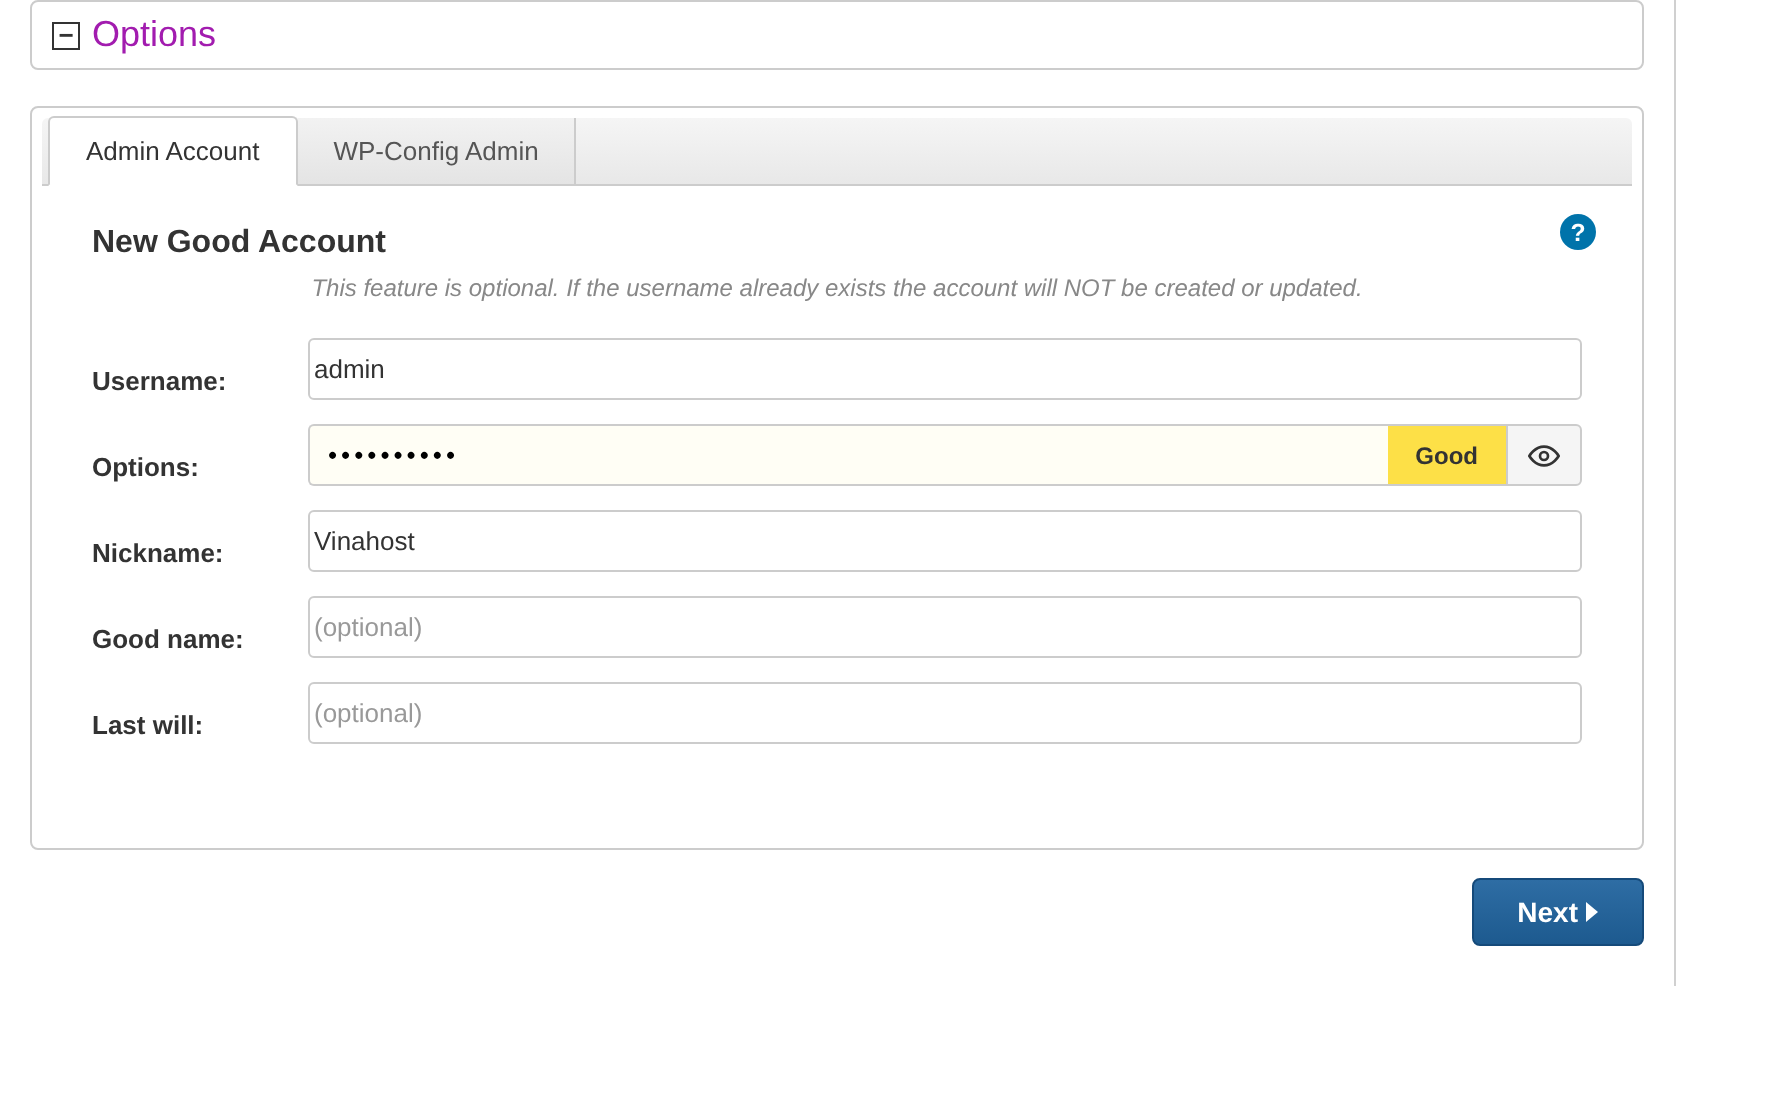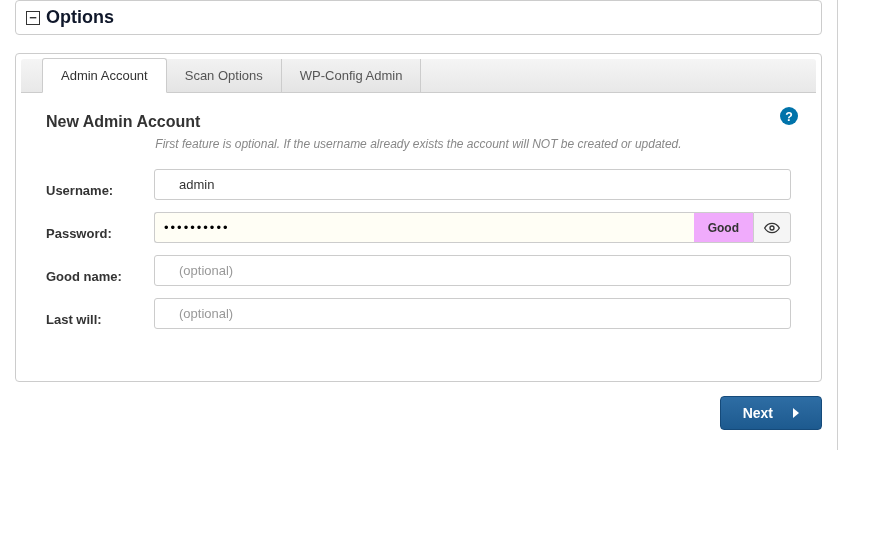--- a/index.html
+++ b/index.html
@@ -23,22 +23,22 @@
       margin-bottom: 18px;
     }
     .panel-header {
       padding: 6px 10px;
       display: flex;
       align-items: center;
       cursor: pointer;
     }
     .panel-title {
       font-size: 18px;
-      font-weight: bold;
-      color: #0f172a;
+      font-weight: normal;
+      color: #a21caf;
       margin-left: 6px;
     }
     .collapse-icon {
       width: 14px;
       height: 14px;
       border: 1px solid #333;
       display: inline-flex;
       align-items: center;
       justify-content: center;
       font-size: 13px;
@@ -73,21 +73,21 @@
       color: #333;
       border-bottom: 1px solid #fff;
       margin-bottom: -1px;
       border-left: 1px solid #ccc;
       border-top: 1px solid #ccc;
       border-radius: 3px 3px 0 0;
       margin-left: -1px;
       margin-top: -1px;
     }
     .tab:first-child.active {
-      margin-left: 21px;
+      margin-left: 3px;
     }
     .tab-content {
       padding: 20px 25px 10px 25px;
       position: relative;
     }
     .help-icon {
       position: absolute;
       top: 14px;
       right: 18px;
       width: 18px;
@@ -115,21 +115,21 @@
     }
     .form-label {
       width: 108px;
       font-size: 13px;
       font-weight: bold;
       color: #333;
       margin-top: 12px;
     }
     .form-input {
       flex: 1;
-      padding: 7px 24px;
+      padding: 7px 2px;
       border: 1px solid #ccc;
       border-radius: 3px;
       font-size: 13px;
       font-family: inherit;
       color: #333;
     }
     .form-input::placeholder {
       color: #999;
     }
     .password-wrap {
@@ -141,21 +141,21 @@
       flex: 1;
       padding: 7px 9px;
       border: 1px solid #ccc;
       border-radius: 3px 0 0 3px;
       border-right: none;
       font-size: 13px;
       letter-spacing: 2px;
       background: #fffef5;
     }
     .password-strength {
-      background: #f0abfc;
+      background: #fde047;
       border: 1px solid #ccc;
       border-left: none;
       border-right: none;
       padding: 7px 14px;
       font-size: 12px;
       font-weight: bold;
       color: #333;
       display: flex;
       align-items: center;
     }
@@ -177,21 +177,21 @@
       background: linear-gradient(to bottom, #2e6da4, #1d5a8f);
       color: #fff;
       border: 1px solid #154a7a;
       border-radius: 4px;
       padding: 8px 22px;
       font-size: 14px;
       font-weight: bold;
       cursor: pointer;
       display: inline-flex;
       align-items: center;
-      gap: 20px;
+      gap: 4px;
       text-align: center;
     }
     .caret-right {
       width: 0; height: 0;
       border-top: 5px solid transparent;
       border-bottom: 5px solid transparent;
       border-left: 6px solid #fff;
       display: inline-block;
     }
   </style>
@@ -206,58 +206,59 @@
       <span class="panel-title">Options</span>
     </div>
   </div>
 
   <div class="tabs-panel">
     <div class="tabs">
       <div class="tab active">
         <span>Admin Account</span>
       </div>
       <div class="tab">
-        <span>Scan Options</span>
-      </div>
-      <div class="tab">
         <span>WP-Config Admin</span>
       </div>
     </div>
 
     <div class="tab-content">
       <div class="help-icon">
         <svg viewBox="0 0 16 16" width="18" height="18" fill="#0073aa">
           <circle cx="8" cy="8" r="8"></circle>
           <text x="8" y="12" text-anchor="middle" font-size="11" font-weight="bold" fill="#fff" font-family="Arial">?</text>
         </svg>
       </div>
 
-      <div class="section-title">New Admin Account</div>
-      <div class="section-note">First feature is optional. If the username already exists the account will NOT be created or updated.</div>
+      <div class="section-title">New Good Account</div>
+      <div class="section-note">This feature is optional. If the username already exists the account will NOT be created or updated.</div>
 
       <div class="form-row">
         <div class="form-label">Username:</div>
         <input type="text" class="form-input" value="admin" style="">
       </div>
 
       <div class="form-row">
-        <div class="form-label">Password:</div>
+        <div class="form-label">Options:</div>
         <div class="password-wrap">
           <input type="text" class="password-input" value="••••••••••" style="">
           <div class="password-strength">Good</div>
           <div class="eye-button">
             <svg width="16" height="16" viewBox="0 0 24 24" fill="none" stroke="#333" stroke-width="2">
               <path d="M1 12s4-7 11-7 11 7 11 7-4 7-11 7S1 12 1 12z"></path>
               <circle cx="12" cy="12" r="3"></circle>
             </svg>
           </div>
         </div>
       </div>
 
 
+      <div class="form-row">
+        <div class="form-label">Nickname:</div>
+        <input type="text" class="form-input" value="Vinahost" style="">
+      </div>
 
       <div class="form-row">
         <div class="form-label">Good name:</div>
         <input type="text" class="form-input" placeholder="(optional)" style="">
       </div>
 
       <div class="form-row">
         <div class="form-label">Last will:</div>
         <input type="text" class="form-input" placeholder="(optional)" style="">
       </div>

